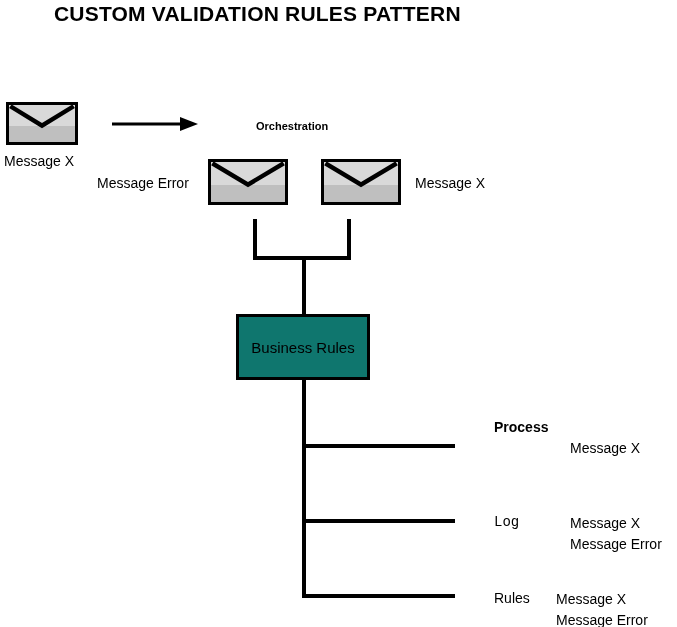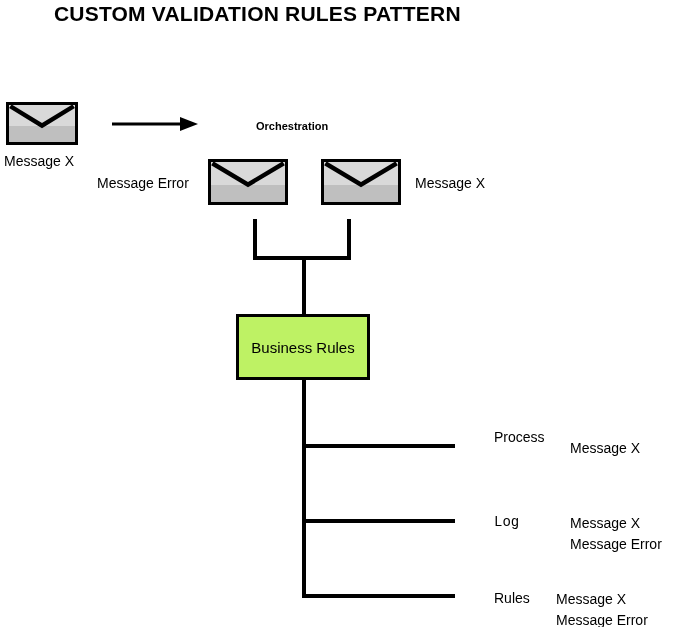--- a/index.html
+++ b/index.html
@@ -76,21 +76,21 @@
   #flow-arrow svg { display: block; }
 
   
   #business-rules-box {
     box-sizing: border-box;
     left: 236px;
     top: 314px;
     width: 134px;
     height: 66px;
     border: 3px solid #000000;
-    background: #bef264;
+    background: #0f766e;
   }
   #business-rules-box .box-text {
     position: absolute;
     left: 0; right: 0;
     top: 50%;
     transform: translateY(-50%);
     text-align: center;
     font-size: 15px;
     white-space: nowrap;
   }
@@ -141,21 +141,21 @@
 
   <div class="abs vline" style="left:302px; top:256px; height:60px;"></div>
 
   <div class="abs" id="business-rules-box">
     <div class="box-text">Business Rules</div>
   </div>
 
   <div class="abs vline" style="left:302px; top:378px; height:220px;"></div>
 
   <div class="abs hline" style="left:302px; top:444px; width:153px;"></div>
-  <div class="abs label" style="left:494px; top:428px;">Process</div>
+  <div class="abs label" style="left:494px; top:418px;font-weight:bold;">Process</div>
   <div class="abs label multi" style="left:570px; top:438px;">
     <div>Message X</div>
   </div>
 
   <div class="abs hline" style="left:302px; top:519px; width:153px;"></div>
   <div class="abs label" style="left:494px; top:513px;font-family:Liberation Mono, monospace;">Log</div>
   <div class="abs label multi" style="left:570px; top:513px;">
     <div>Message X</div>
     <div>Message Error</div>
   </div>

